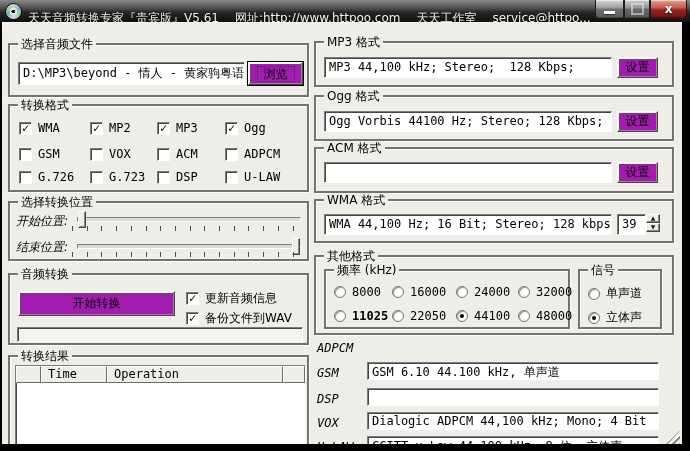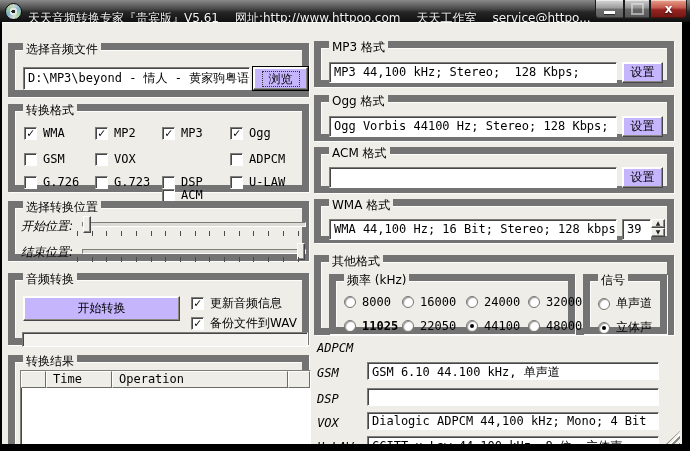--- a/index.html
+++ b/index.html
@@ -35,30 +35,30 @@
   .wbtn.close{width:37px;border-radius:0 0 4px 0;background:linear-gradient(180deg,#e8a18b,#c65a4e 42%,#962420 55%,#701713);}
   .glyph-min{width:11px;height:3px;background:#fff;margin-top:6px;box-shadow:0 1px 1px rgba(0,0,0,.6);}
   .glyph-max{width:9px;height:8px;border:2px solid #e9e9e9;opacity:.55;}
   .glyph-close{color:#fff;font-weight:bold;font-size:12px;line-height:12px;text-shadow:0 1px 2px rgba(0,0,0,.7);}
   
   #win-body{
     position:absolute;left:2px;top:22px;width:680px;height:422px;
     background:#efede7;overflow:hidden;border-top:1px solid #f8f8f6;box-sizing:border-box;
   }
   
-  .group{position:absolute;border:7px solid #737373;box-shadow:1px 1px 0 #fcfcfa, inset 1px 1px 0 #fcfcfa;box-sizing:border-box;padding-left:28px;}
+  .group{position:absolute;border:2px solid #737373;box-shadow:1px 1px 0 #fcfcfa, inset 1px 1px 0 #fcfcfa;box-sizing:border-box;padding-left:28px;}
   .group-label{position:absolute;top:-8px;left:8px;background:#efede7;padding:0 3px;line-height:14px;white-space:nowrap;}
   .sunken{
     background:#fff;border:1px solid;border-color:#7e7e78 #fff #fff #7e7e78;
     box-shadow:inset 1px 1px 0 #46464a;box-sizing:border-box;
   }
   .field{position:absolute;font-family:"DejaVu Sans Mono",monospace;font-size:12px;
     padding:2px 0 0 4px;white-space:pre;overflow:hidden;}
   .btn{
-    position:absolute;background:#c4b5fd;border:1px solid;border-color:#fdfdfb #46464a #46464a #fdfdfb;
+    position:absolute;background:#a21caf;border:1px solid;border-color:#fdfdfb #46464a #46464a #fdfdfb;
     box-shadow:inset -1px -1px 0 #8a8881, inset 1px 1px 0 #fff;
     display:flex;align-items:center;justify-content:center;box-sizing:border-box;cursor:default;
   }
   .btn.focused{outline:1px solid #000;}
   .btn .inner-dotted{border:1px dotted #333;padding:0 6px;line-height:14px;}
   .cb,.rb{position:absolute;display:flex;align-items:center;gap:6px;
     font-family:"DejaVu Sans Mono",monospace;font-size:12px;white-space:nowrap;}
   .cb-box{width:13px;height:13px;flex:0 0 auto;background:#fff;border:1px solid;
     border-color:#7e7e78 #fff #fff #7e7e78;box-shadow:inset 1px 1px 0 #46464a;
     display:flex;align-items:center;justify-content:center;box-sizing:border-box;}
@@ -143,21 +143,21 @@
         <span>Ogg</span>
       </label>
     <label class="cb" style="left:9px;top:41px;">
         <span class="cb-box"></span>
         <span>GSM</span>
       </label>
     <label class="cb" style="left:80px;top:41px;">
         <span class="cb-box"></span>
         <span>VOX</span>
       </label>
-    <label class="cb" style="left:147px;top:41px;margin-top:36px;">
+    <label class="cb" style="left:147px;top:41px;">
         <span class="cb-box"></span>
         <span>ACM</span>
       </label>
     <label class="cb" style="left:215px;top:41px;">
         <span class="cb-box"></span>
         <span>ADPCM</span>
       </label>
     <label class="cb" style="left:9px;top:64px;">
         <span class="cb-box"></span>
         <span>G.726</span>

